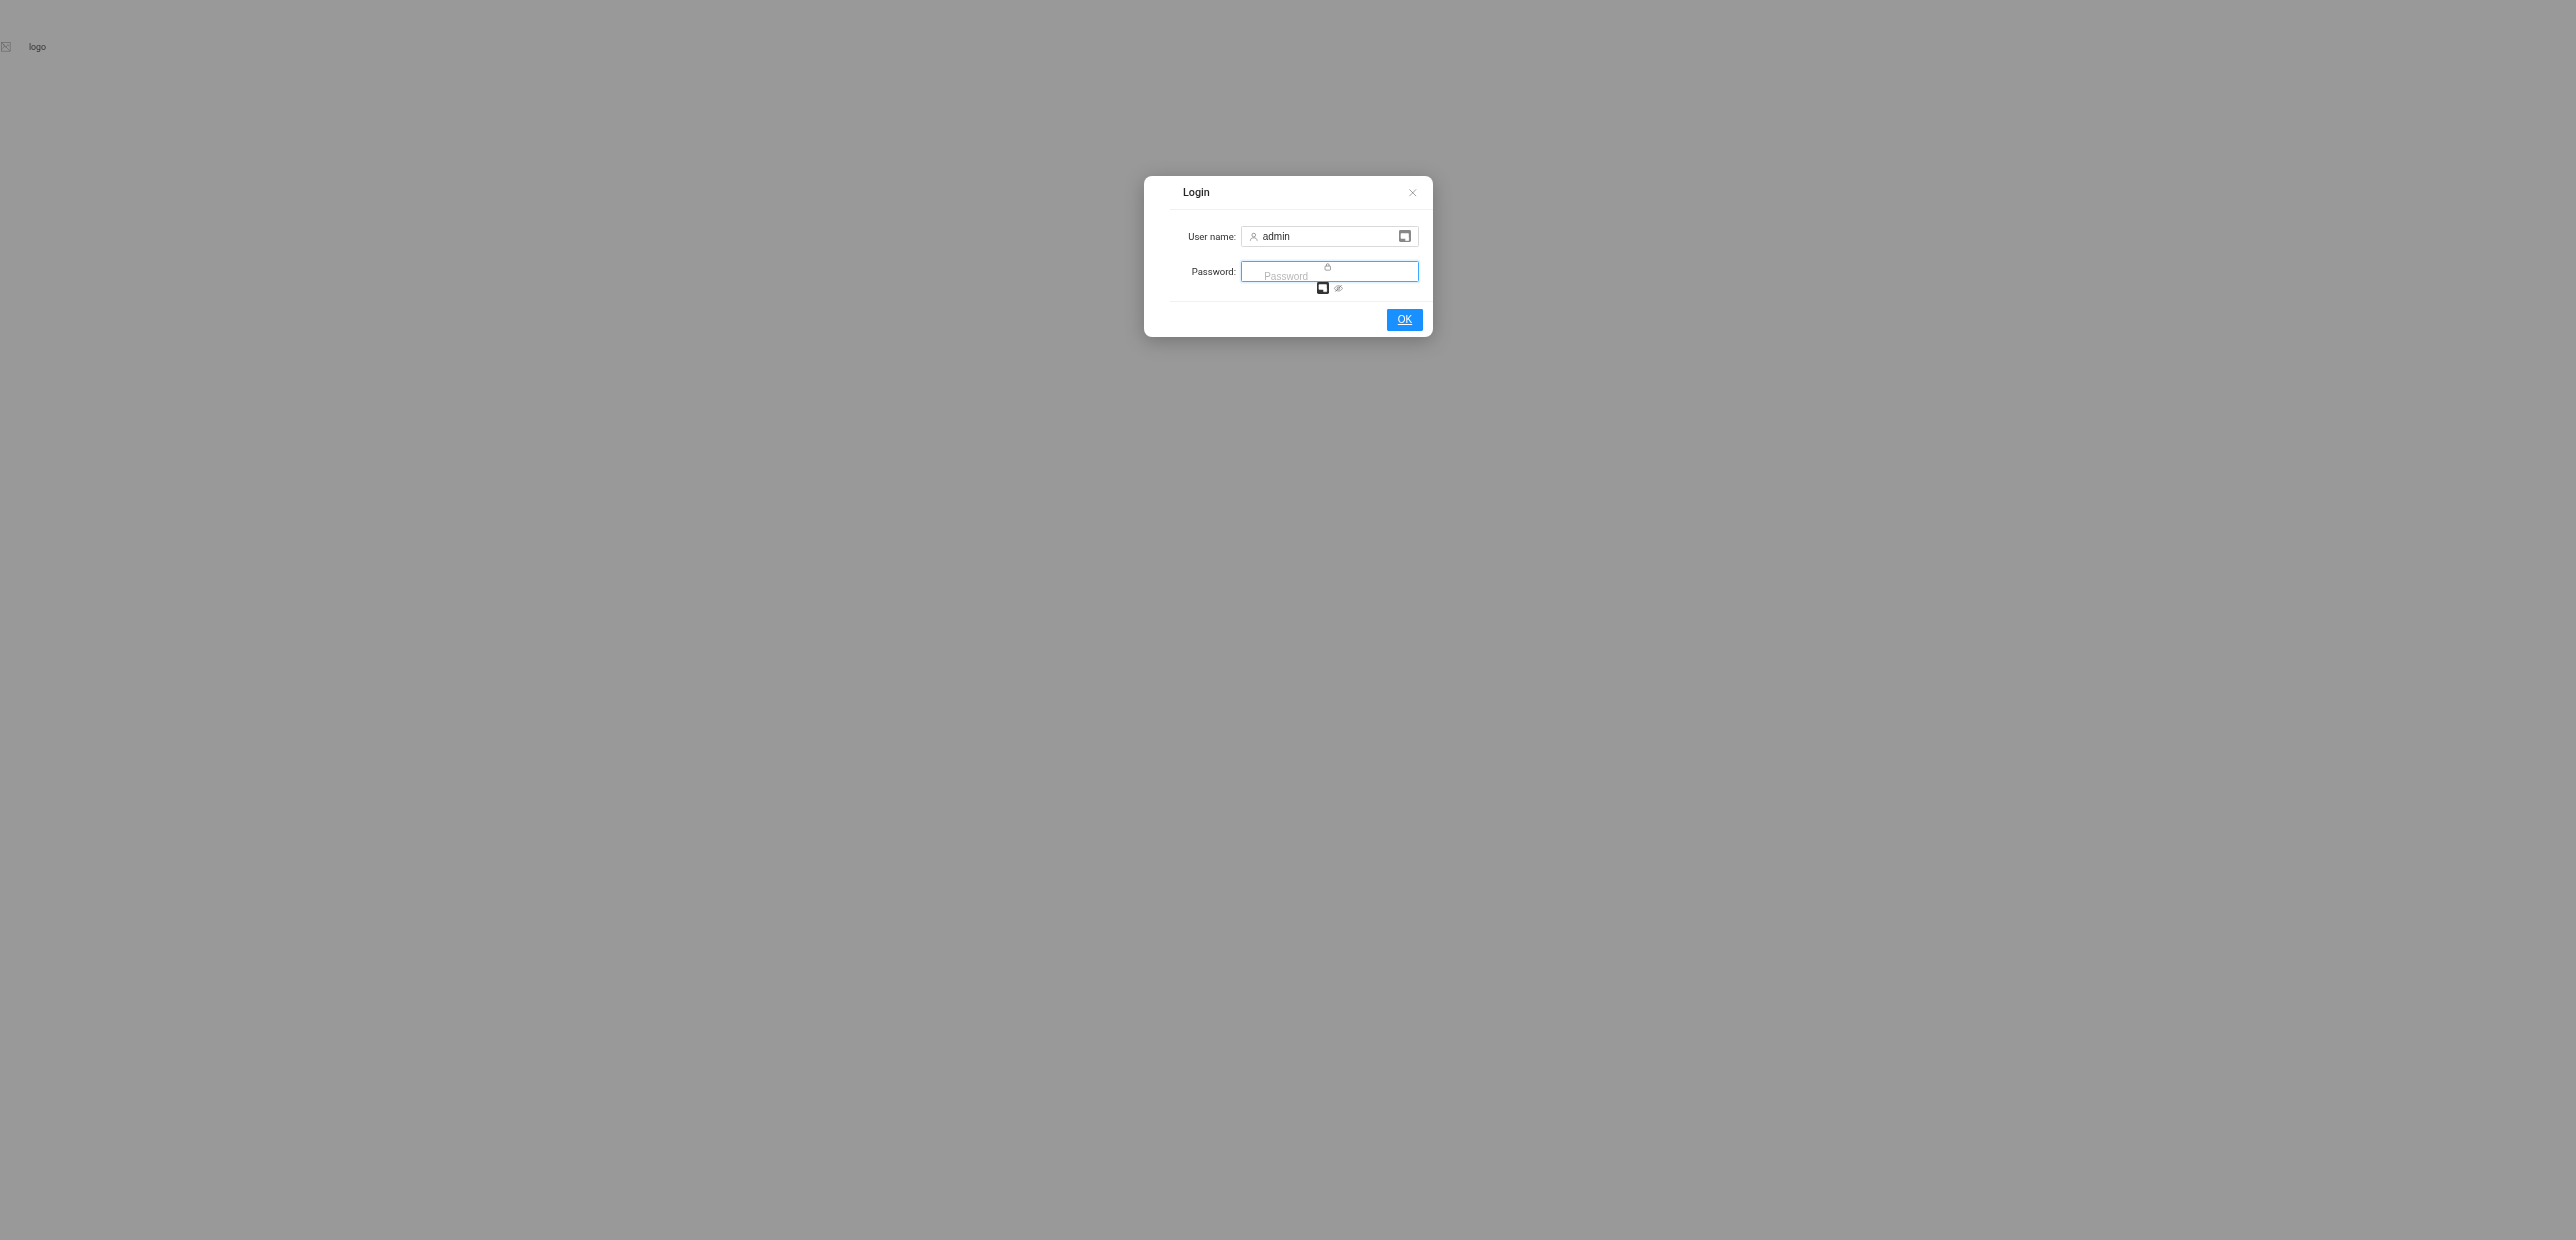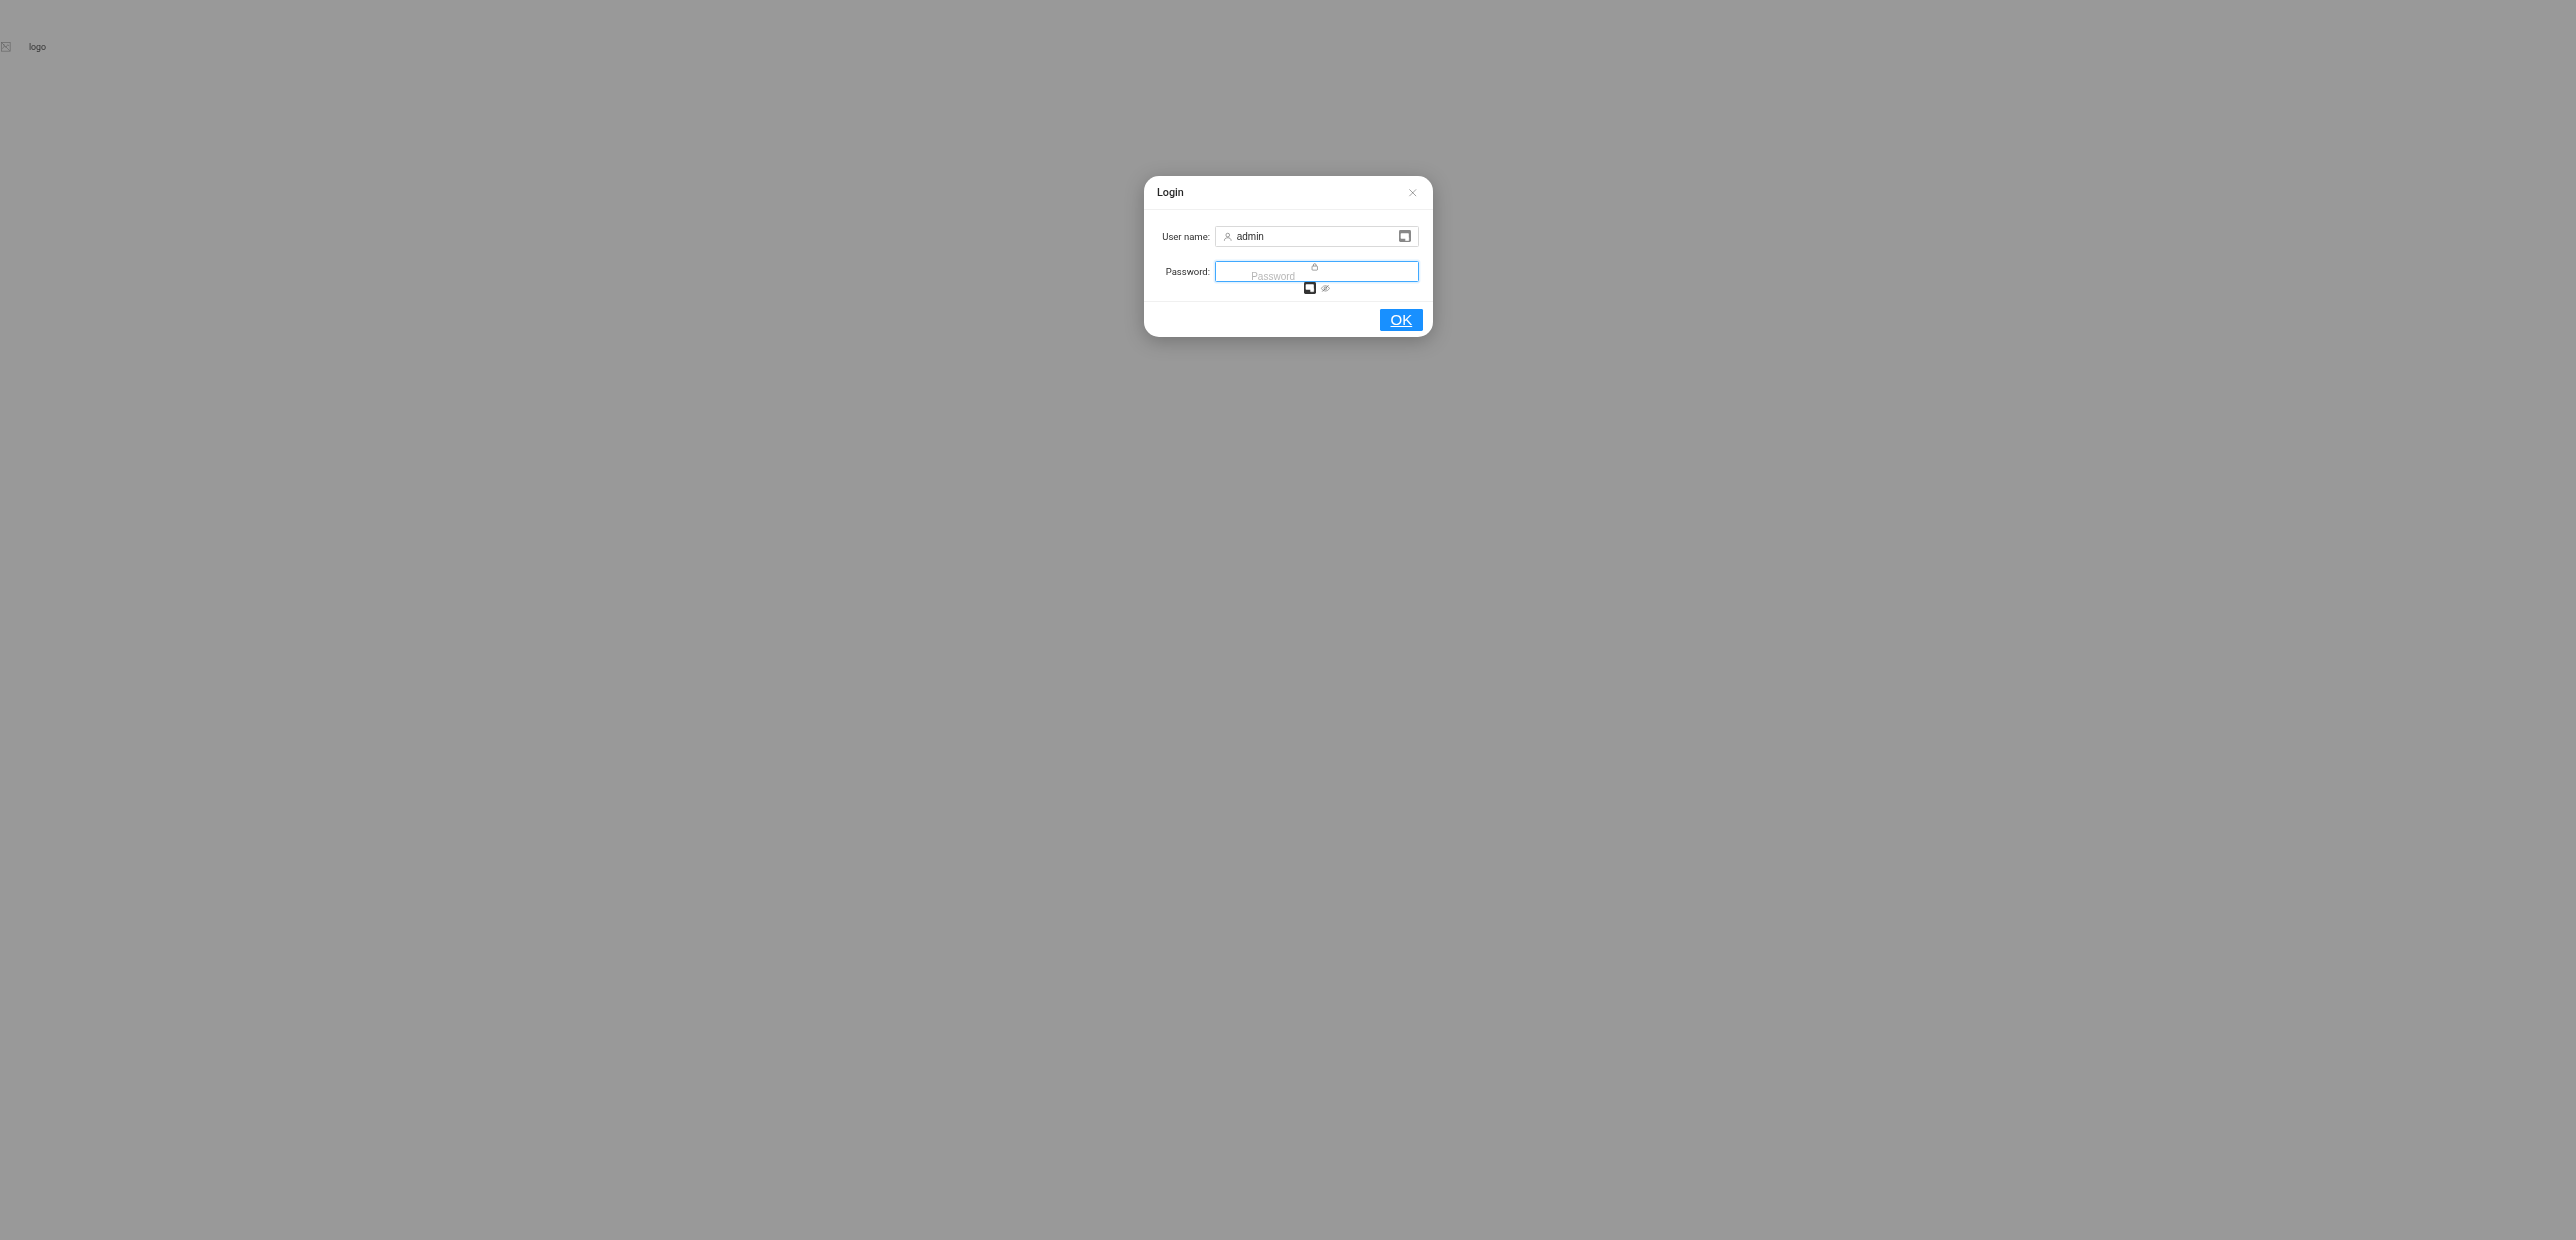--- a/index.html
+++ b/index.html
@@ -40,24 +40,25 @@
       inset: 0;
       display: flex;
       align-items: flex-start;
       justify-content: center;
       padding-top: 176px;
     }
     
     .modal {
       background: #fff;
       width: 289px;
-      border-radius: 15px;
+      border-radius: 8px;
       box-shadow: 0 4px 19px rgba(0,0,0,0.25);
       display: flex;
       flex-direction: column;
+      padding-left: 26px;
     }
     
     .modal-header {
       display: flex;
       align-items: center;
       justify-content: space-between;
       padding: 9.5px 13.5px;
       border-bottom: 0.7px solid #f0f0f0;
     }
     
@@ -177,21 +178,21 @@
       justify-content: flex-end;
     }
     
     .ok-btn {
       background: #1890ff;
       color: #fff;
       border: none;
       border-radius: 1.4px;
       padding: 0 10.8px;
       height: 21.6px;
-      font-size: 15px;
+      font-size: 10px;
       cursor: pointer;
       text-decoration: underline;
     }
     
     svg {
       display: block;
     }
   </style>
 </head>
 <body>

